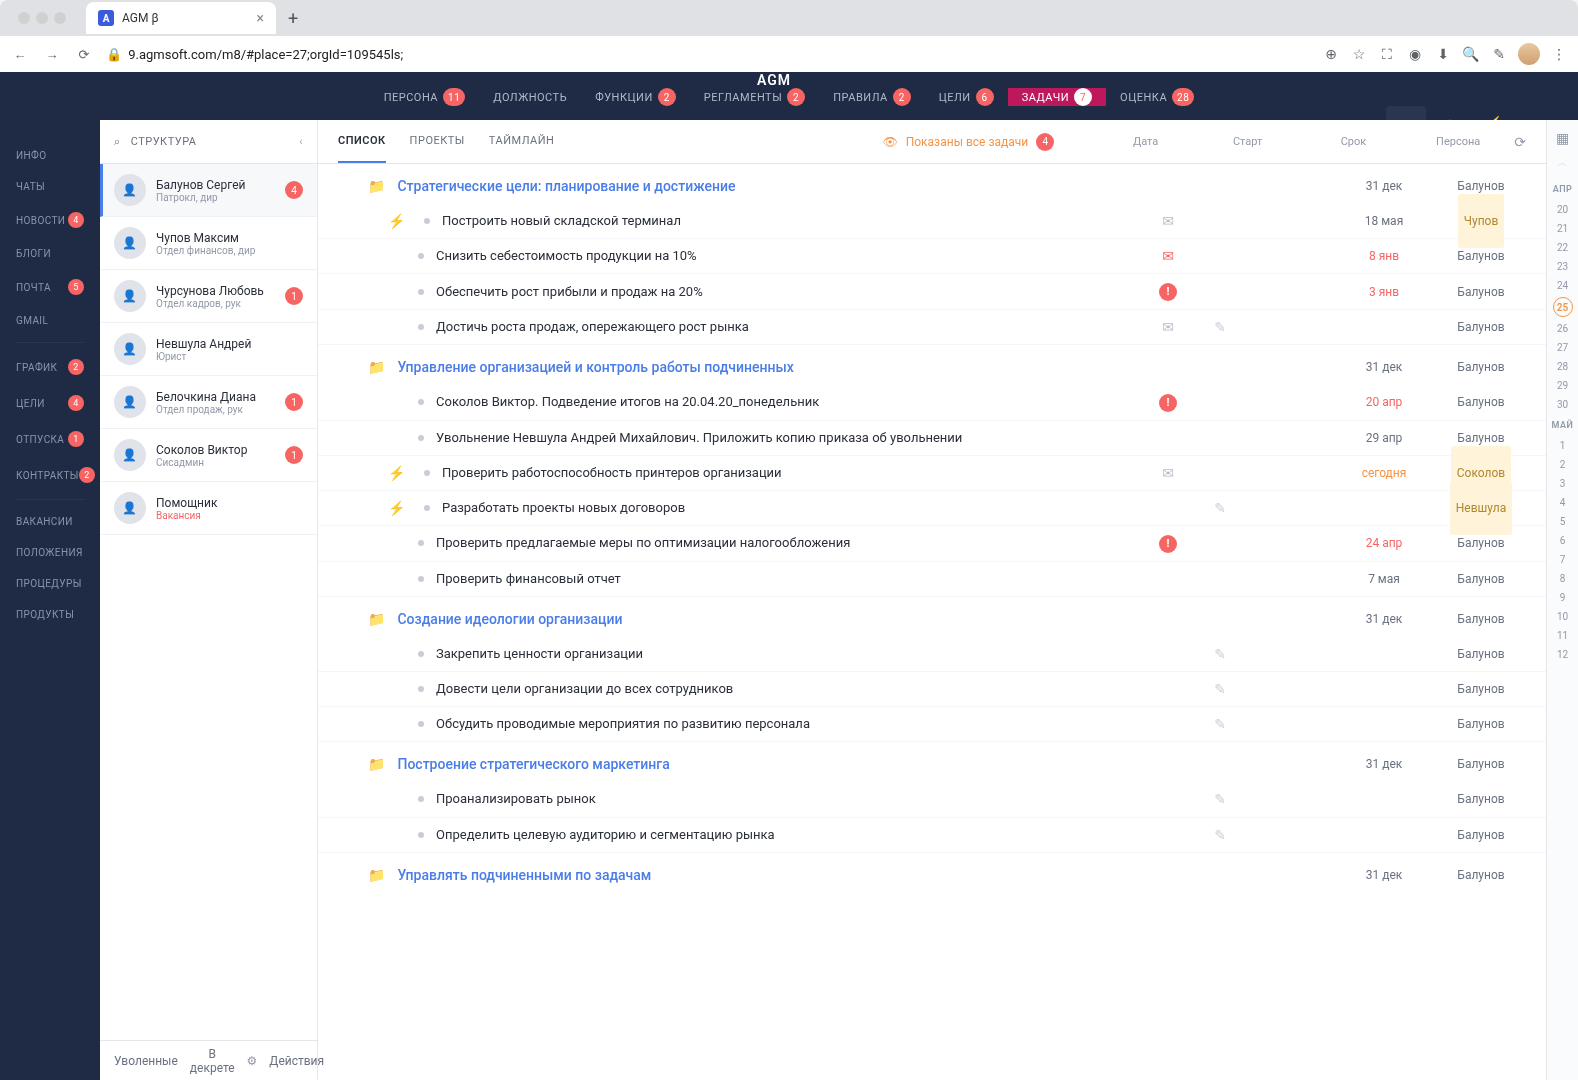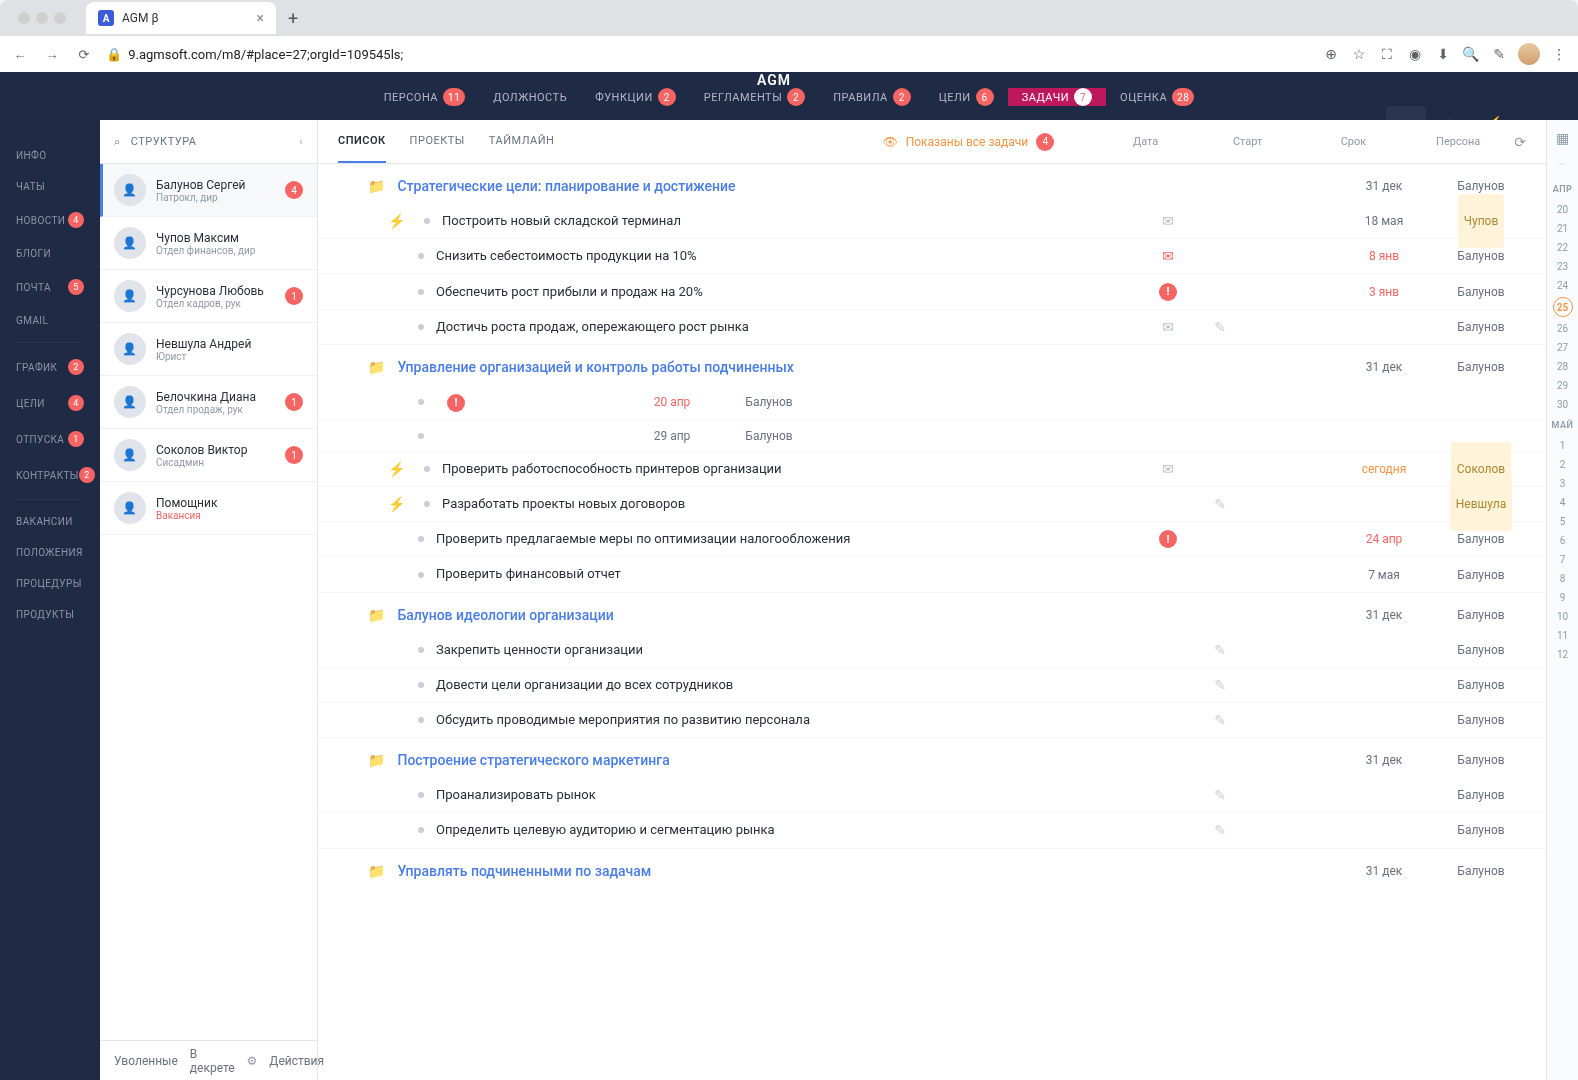--- a/index.html
+++ b/index.html
@@ -78,21 +78,21 @@
 .mail.red { color: #f76464; }
 .warn { display: inline-flex; width: 18px; height: 18px; background: #f76464; color: #fff; border-radius: 50%; align-items: center; justify-content: center; font-size: 11px; font-weight: bold; }
 .pencil { color: #c8cdd8; }
 .tcol { width: 80px; text-align: center; font-size: 12px; color: #6a7180; }
 .tcol.due-red { color: #f76464; }
 .tcol.due-today { color: #f59445; }
 .tperson { width: 90px; text-align: center; font-size: 12px; }
 .tperson span { color: #6a7180; }
 .tperson .hl { background: #fff3d9; color: #b08830; padding: 20px 6px; border-radius: 3px; }
 
-.footbar { display: flex; align-items: center; height: 40px; padding: 0 20px; border-top: 1px solid #e4e6ea; gap: 20px; font-size: 12px; color: #6a7180; }
+.footbar { display: flex; align-items: center; height: 40px; padding: 0 20px; border-top: 1px solid #e4e6ea; gap: 20px; font-size: 12px; color: #6a7180; text-align: center; }
 .footbar .gear { color: #9299a8; }
 
 .calcol { width: 32px; background: #fafbfc; border-left: 1px solid #e4e6ea; display: flex; flex-direction: column; align-items: center; font-size: 10px; color: #9299a8; padding-top: 10px; }
 .calcol .grid-ic { font-size: 14px; margin-bottom: 10px; }
 .calcol .mlabel { font-size: 9px; letter-spacing: 0.5px; margin: 6px 0; font-weight: 600; }
 .calcol .day { padding: 4px 0; width: 100%; text-align: center; }
 .calcol .day.today { border: 1.5px solid #f59445; border-radius: 50%; width: 20px; height: 20px; color: #f59445; font-weight: 600; display: flex; align-items: center; justify-content: center; margin: 2px auto; }
 .chev-up { color: #c8cdd8; margin-bottom: 8px; }
 
 .folder-yellow { color: #f5c445; }
@@ -371,28 +371,30 @@
           <div class="group-hdr">
             <span class="fold folder-yellow">📁</span>
             <span class="gtitle">Управление организацией и контроль работы подчиненных</span>
             <span class="gspacer"></span>
             <span class="gspacer"></span>
             <span class="gdate">31 дек</span>
             <span class="gperson">Балунов</span>
           </div>
           <div class="task">
             <div class="bullet"></div>
+            <div class="tname">Соколов Виктор. Подведение итогов на 20.04.20_понедельник</div>
             <div class="ticon"><span class="warn">!</span></div>
             <div class="ticon"></div>
             <div class="tcol"></div>
             <div class="tcol due-red">20 апр</div>
             <div class="tperson"><span>Балунов</span></div>
           </div>
           <div class="task">
             <div class="bullet"></div>
+            <div class="tname">Увольнение Невшула Андрей Михайлович. Приложить копию приказа об увольнении</div>
             <div class="ticon"></div>
             <div class="ticon"></div>
             <div class="tcol"></div>
             <div class="tcol ">29 апр</div>
             <div class="tperson"><span>Балунов</span></div>
           </div>
           <div class="task">
             <span class="bolt">⚡</span>
             <div class="bullet"></div>
             <div class="tname">Проверить работоспособность принтеров организации</div>
@@ -425,21 +427,21 @@
             <div class="bullet"></div>
             <div class="tname">Проверить финансовый отчет</div>
             <div class="ticon"></div>
             <div class="ticon"></div>
             <div class="tcol"></div>
             <div class="tcol ">7 мая</div>
             <div class="tperson"><span>Балунов</span></div>
           </div>
           <div class="group-hdr">
             <span class="fold ">📁</span>
-            <span class="gtitle">Балунов идеологии организации</span>
+            <span class="gtitle">Создание идеологии организации</span>
             <span class="gspacer"></span>
             <span class="gspacer"></span>
             <span class="gdate">31 дек</span>
             <span class="gperson">Балунов</span>
           </div>
           <div class="task">
             <div class="bullet"></div>
             <div class="tname">Закрепить ценности организации</div>
             <div class="ticon"></div>
             <div class="ticon"><span class="pencil">✎</span></div>

